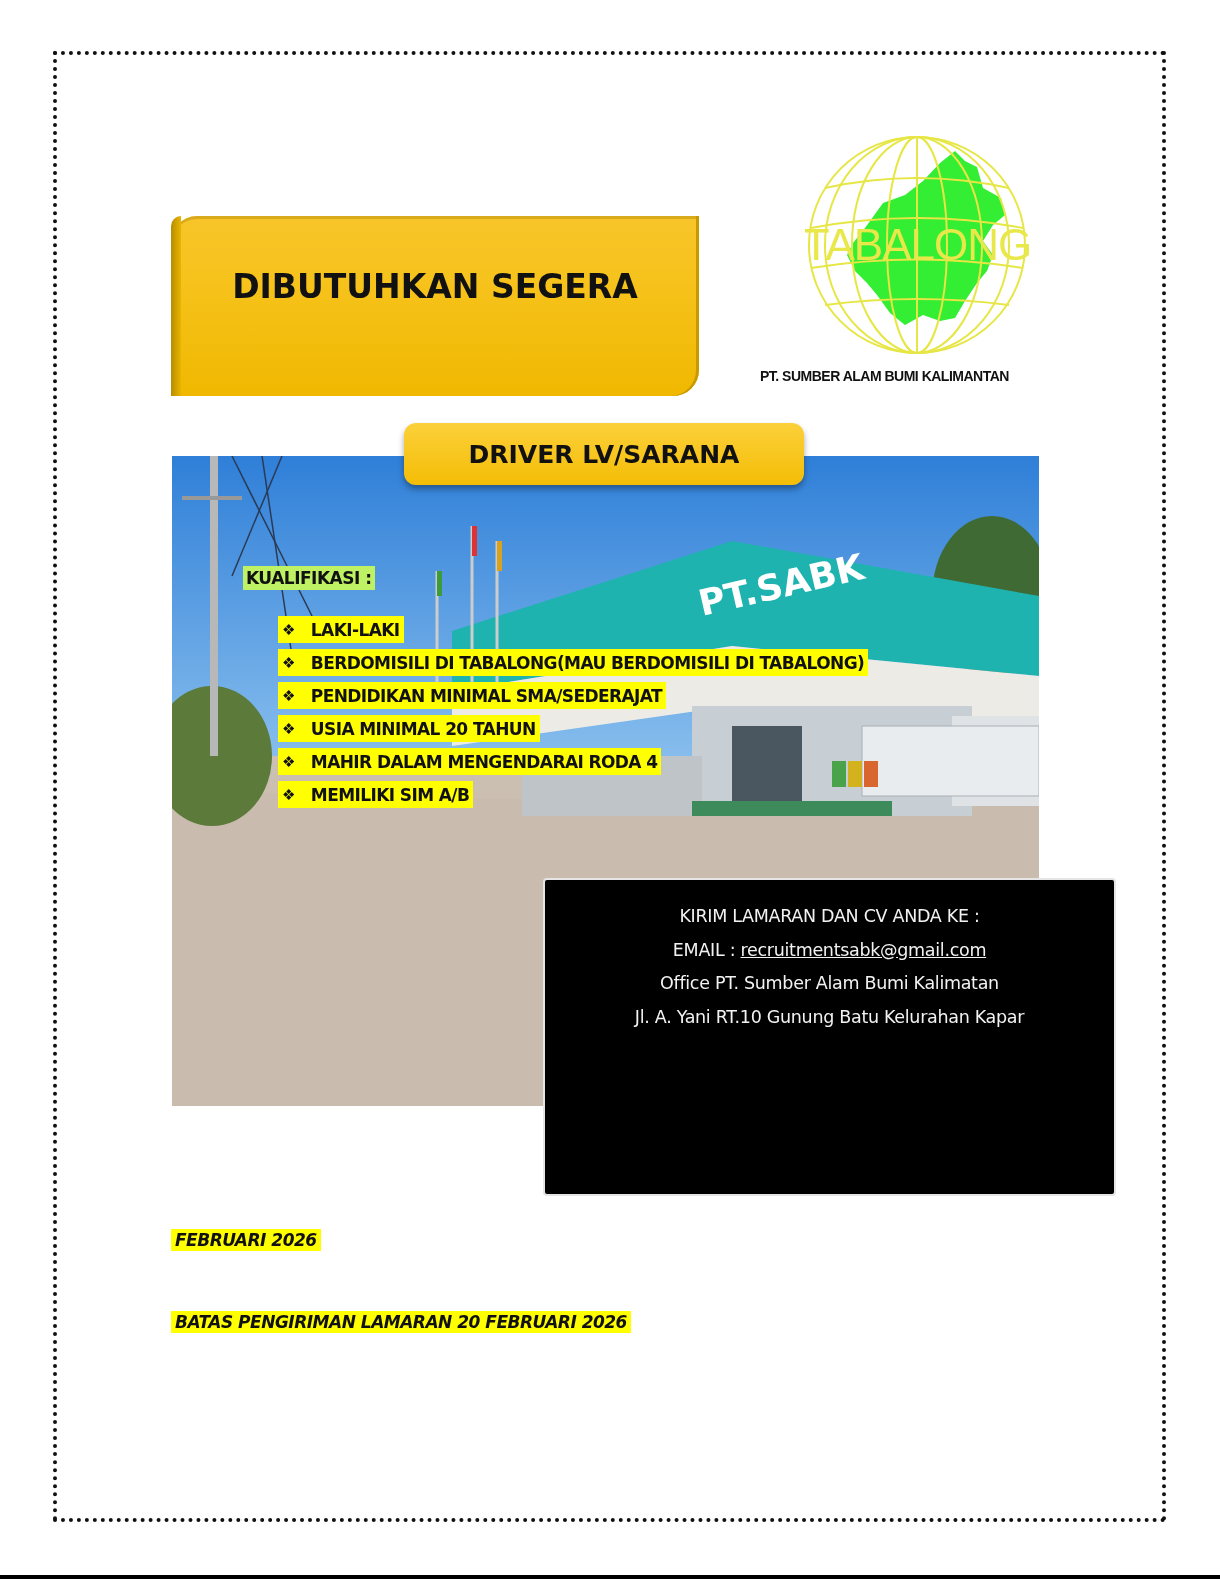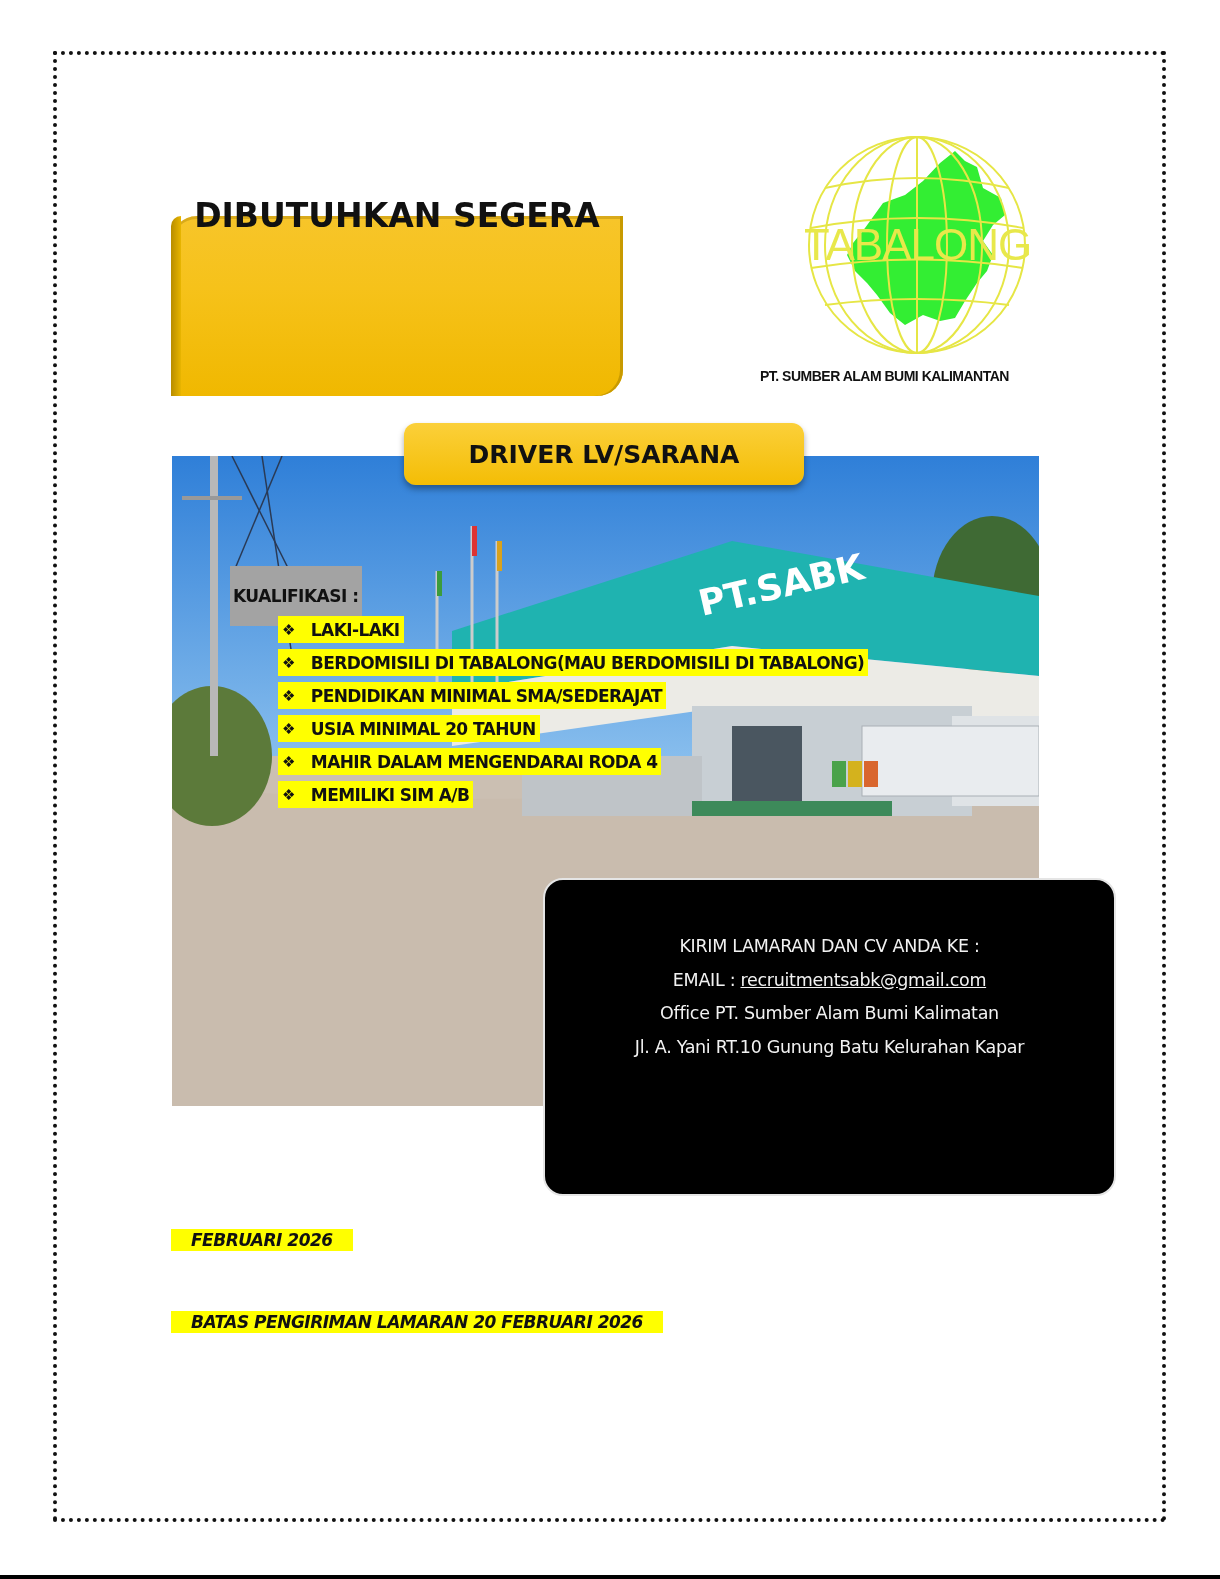--- a/index.html
+++ b/index.html
@@ -12,25 +12,25 @@
     position:absolute; left:53px; top:51px; width:1113px; height:1471px;
     border:4px dotted #111;
     box-sizing:border-box;
   }
   .bottom-bar {
     position:absolute; left:0; top:1575px; width:1220px; height:4px; background:#000;
   }
 
   
   .headline-banner {
-    position:absolute; left:171px; top:216px; width:452px; height:180px;
+    position:absolute; left:171px; top:216px; width:528px; height:180px;
     background:linear-gradient(180deg,#f7c52a 0%,#f6c21a 40%,#f0b800 100%);
     border-radius:26px 0 26px 0;
     box-shadow: -3px 0 0 #c89a00 inset, 0 3px 0 rgba(160,120,0,0.35) inset;
-    display:flex; justify-content:center;
+    display:flex; align-items:center; justify-content:center;
   }
   .headline-banner::before {
     content:""; position:absolute; left:0; top:0; width:10px; height:100%;
     background:linear-gradient(90deg,#b88d00,#e8b500);
     border-radius:26px 0 0 0;
   }
   .headline-text {
     font-family:"DejaVu Sans", sans-serif; font-weight:bold;
     font-size:33px; color:#111; letter-spacing:0px;
     position:relative; top:-20px;
@@ -61,57 +61,57 @@
     border-radius:12px;
     box-shadow:0 4px 6px rgba(0,0,0,0.35);
     display:flex; align-items:center; justify-content:center;
   }
   .position-text {
     font-family:"DejaVu Sans", sans-serif; font-weight:bold; font-size:25px; color:#111;
   }
 
   
   .qual-title {
-    position:absolute; left:230px; top:566px;
-    background:#a3a3a3; color:#111;
+    position:absolute; left:243px; top:566px;
+    background:#bef264; color:#111;
     font-family:"DejaVu Sans", sans-serif; font-weight:bold; font-size:17px;
-    padding:20px 3px; letter-spacing:-0.5px;
+    padding:2px 3px; letter-spacing:-0.5px;
   }
   .qual-list { position:absolute; left:278px; top:616px; margin:0; padding:0; list-style:none; }
   .qual-item {
     height:27px; margin-bottom:6px; display:flex; align-items:center;
   }
   .qual-item span.hl {
     background:#ffff00; display:inline-flex; align-items:center; height:27px;
     padding:0 4px 0 4px;
     font-family:"DejaVu Sans", sans-serif; font-weight:bold; font-size:17px; color:#111;
     letter-spacing:-0.6px; white-space:nowrap;
   }
   .bullet-icon { font-size:15px; margin-right:16px; }
 
   
   .contact-box {
     position:absolute; left:543px; top:878px; width:573px; height:318px;
-    background:#000; border-radius:20px;
+    background:#000; border-radius:4px;
     border:2px solid #e5e5e5;
     box-sizing:border-box;
     color:#f2f2f2; text-align:center;
     font-family:"DejaVu Sans", sans-serif; font-size:17.5px;
-    padding-top:50px;
+    padding-top:20px;
   }
   .contact-line { height:33.5px; line-height:33.5px; white-space:nowrap; letter-spacing:-0.3px; }
   .contact-email { text-decoration:underline; color:#f2f2f2; }
   .contact-italic { font-style:italic; }
 
   
   .date-line {
     position:absolute; left:171px;
     background:#ffff00; color:#111;
     font-family:"DejaVu Sans", sans-serif; font-weight:bold; font-style:italic;
-    font-size:17px; padding:1px 20px; letter-spacing:-0.5px;
+    font-size:17px; padding:1px 4px; letter-spacing:-0.5px;
   }
 </style>
 </head>
 <body>
 
 <div class="page-border"></div>
 
 <div class="headline-banner">
   <span class="headline-text">DIBUTUHKAN SEGERA</span>
 </div>

